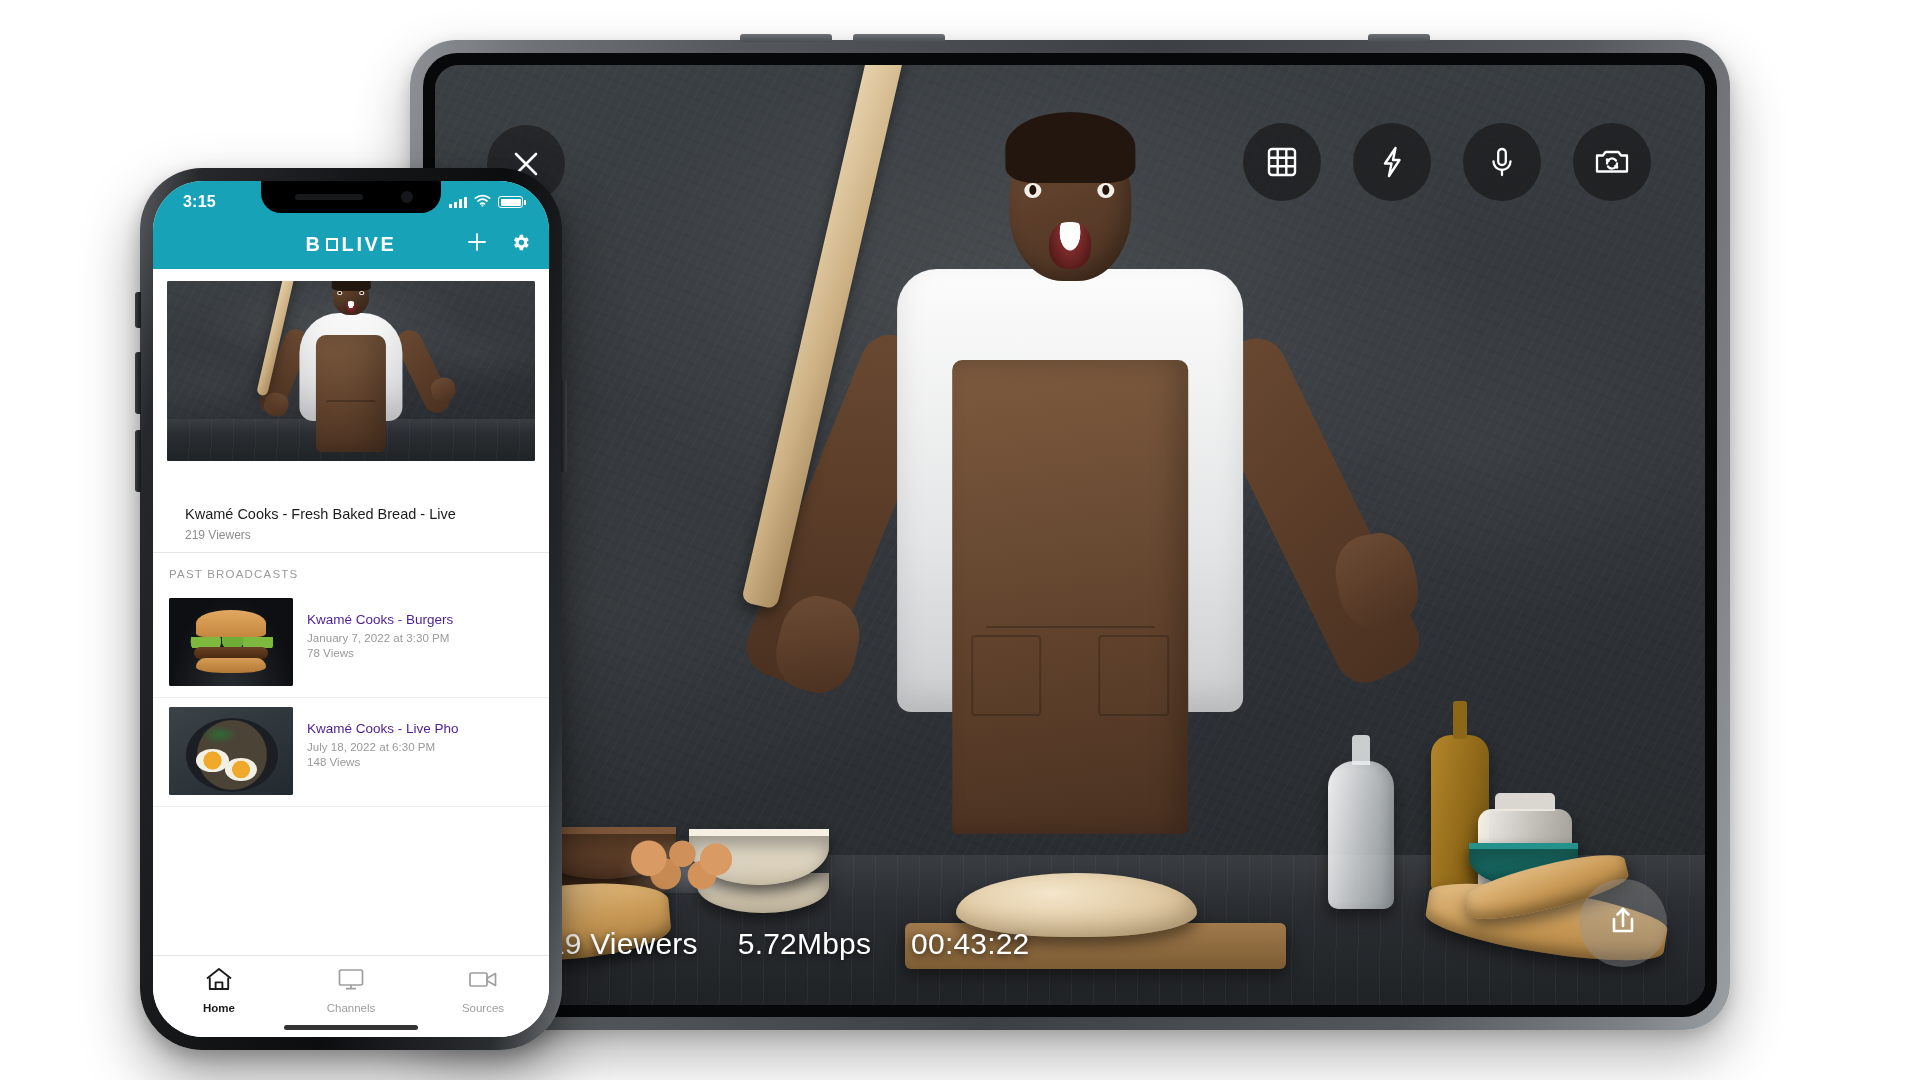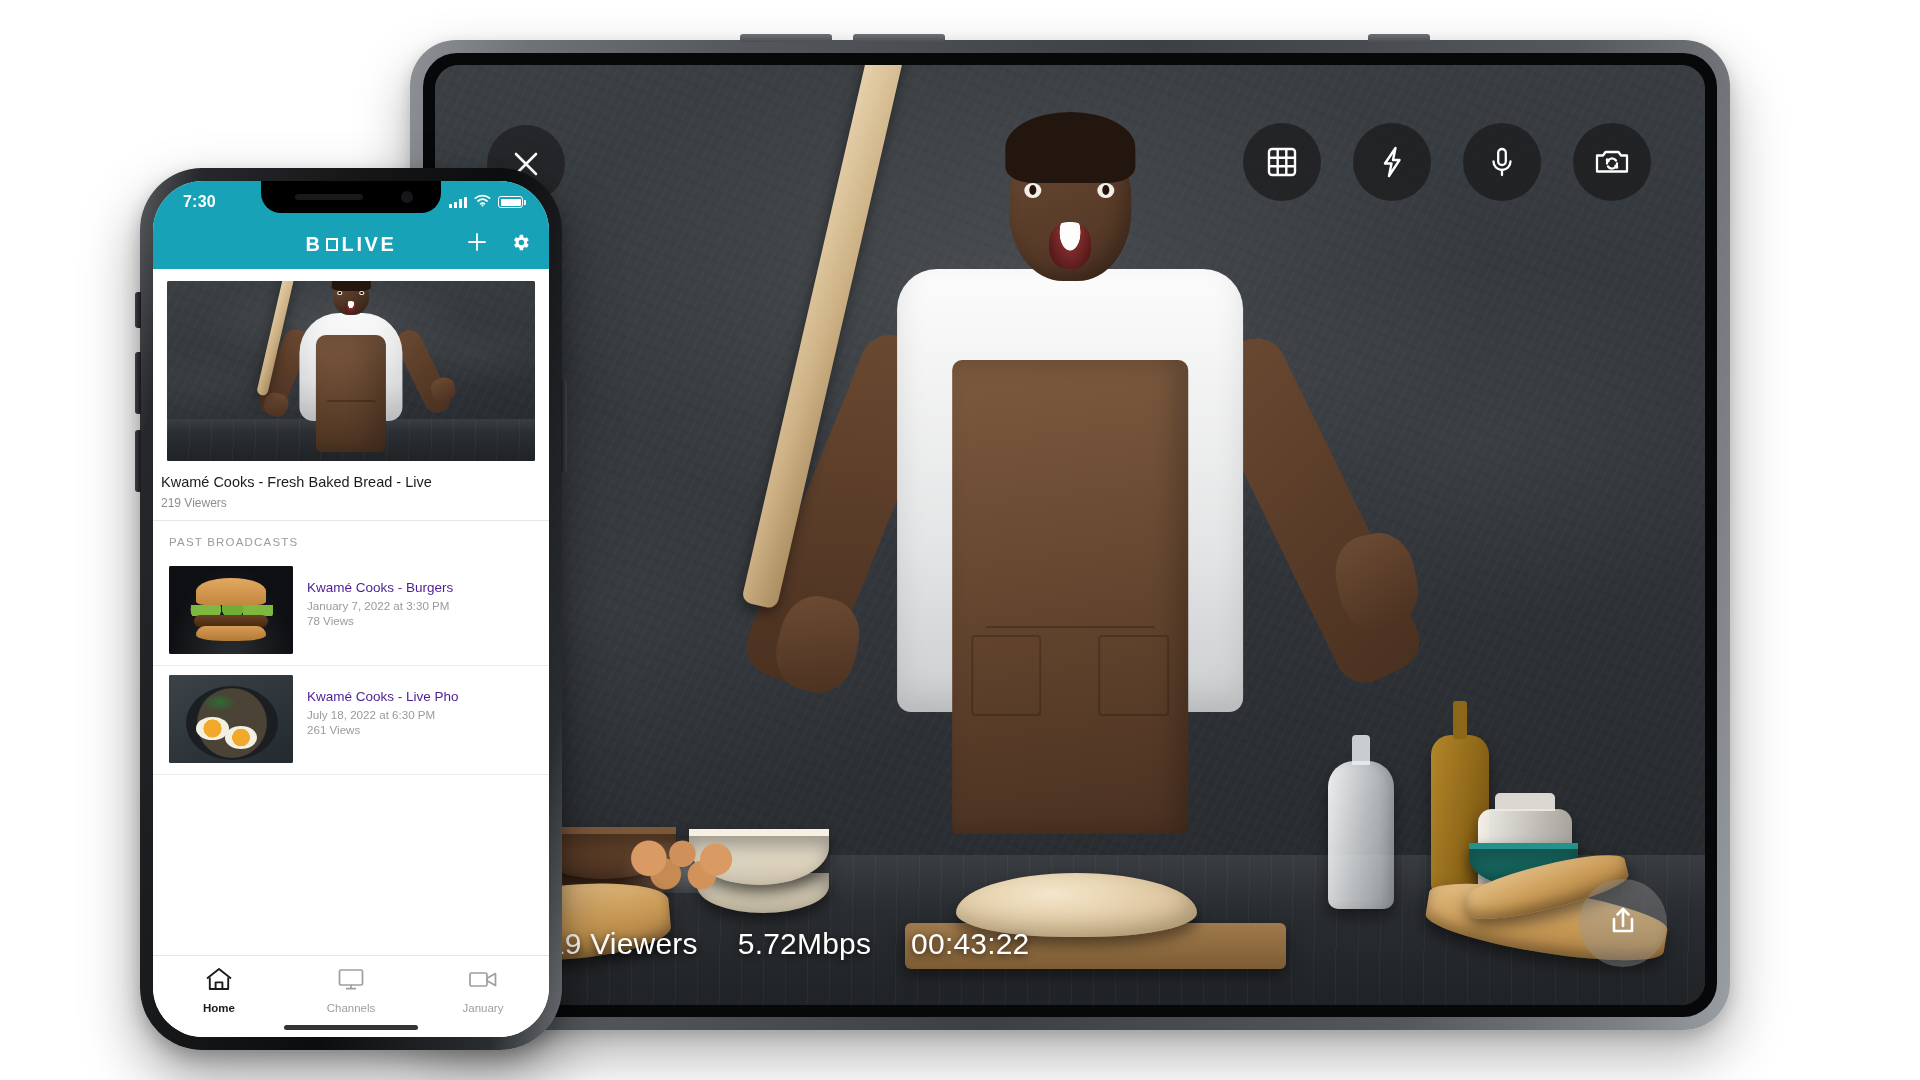--- a/index.html
+++ b/index.html
@@ -251,21 +251,21 @@
   
   .ph-body { flex:1 1 auto; background:#fff; overflow:hidden; position:relative; }
   .ph-hero-wrap { padding:12px 14px 0 14px; }
   .ph-hero {
     position:relative; width:100%; height:180px; border-radius:2px; overflow:hidden;
     background:#2f3337;
   }
   .ph-hero .scene { transform: none; }
   .ph-hero .chef { bottom:-10px; width:64%; height:108%; }
   .ph-hero .counter { height:42px; }
-  .ph-live-meta { padding:12px 16px 10px 8px; border-bottom:1px solid #e6e6e6; }
+  .ph-live-meta { padding:12px 16px 10px 32px; border-bottom:1px solid #e6e6e6;margin-top:32px; }
   .ph-live-title { font-size:14.5px; color:#1c1c1c; line-height:1.25; }
   .ph-live-sub { font-size:12px; color:#8d8d8d; margin-top:5px; }
   .ph-section-label {
     padding:15px 16px 9px 16px; font-size:11.5px; letter-spacing:1.2px;
     color:#9a9a9a; text-transform:uppercase;
   }
   .ph-list { }
   .ph-list-item {
     display:flex; gap:14px; align-items:flex-start;
     padding:9px 16px 11px 16px;
@@ -481,21 +481,21 @@
 
     <div id="phone-screen">
 
       <div class="ph-topbar">
         <div class="ph-notch">
           <span class="speaker"></span>
           <span class="cam"></span>
         </div>
 
         <div class="ph-statusrow">
-          <span>7:30</span>
+          <span>3:15</span>
           <span class="ph-status-right">
             <span class="ph-statusbars">
               <i style="height:4px"></i>
                 <i style="height:6px"></i>
                 <i style="height:8.5px"></i>
                 <i style="height:11px"></i>
             </span>
             <span>
               <svg width="17" height="13" viewBox="0 0 17 13" fill="none" stroke="#fff" stroke-width="1.7" stroke-linecap="round">
                 <path d="M1.4 4.2a11 11 0 0 1 14.2 0"></path>
@@ -587,21 +587,21 @@
               <div class="th-pho">
                 <div class="dish"></div>
                   <div class="greens"></div>
                   <div class="egg1"></div>
                   <div class="egg2"></div>
               </div>
             </div>
             <div class="ph-item-text">
               <div class="ph-item-title">Kwamé Cooks - Live Pho</div>
               <div class="ph-item-date">July 18, 2022 at 6:30 PM</div>
-              <div class="ph-item-views">261 Views</div>
+              <div class="ph-item-views">148 Views</div>
             </div>
           </div>
 
 
         </div>
 
       </div>
 
       <div class="ph-tabbar">
         <div class="ph-tab active">
@@ -623,21 +623,21 @@
           </span>
           <span class="tab-label">Channels</span>
         </div>
         <div class="ph-tab">
           <span>
             <svg width="30" height="25" viewBox="0 0 30 25" fill="none" stroke="#9e9e9e" stroke-width="1.7" stroke-linejoin="round">
               <rect x="2" y="6" width="17" height="13" rx="1.6"></rect>
               <path d="M19 11.2 27.5 6.6v11.8L19 13.8z"></path>
             </svg>
           </span>
-          <span class="tab-label">January</span>
+          <span class="tab-label">Sources</span>
         </div>
       </div>
 
       <div class="ph-home-indicator"></div>
     </div>
   </div>
 
 </div>
 
 </body></html>

